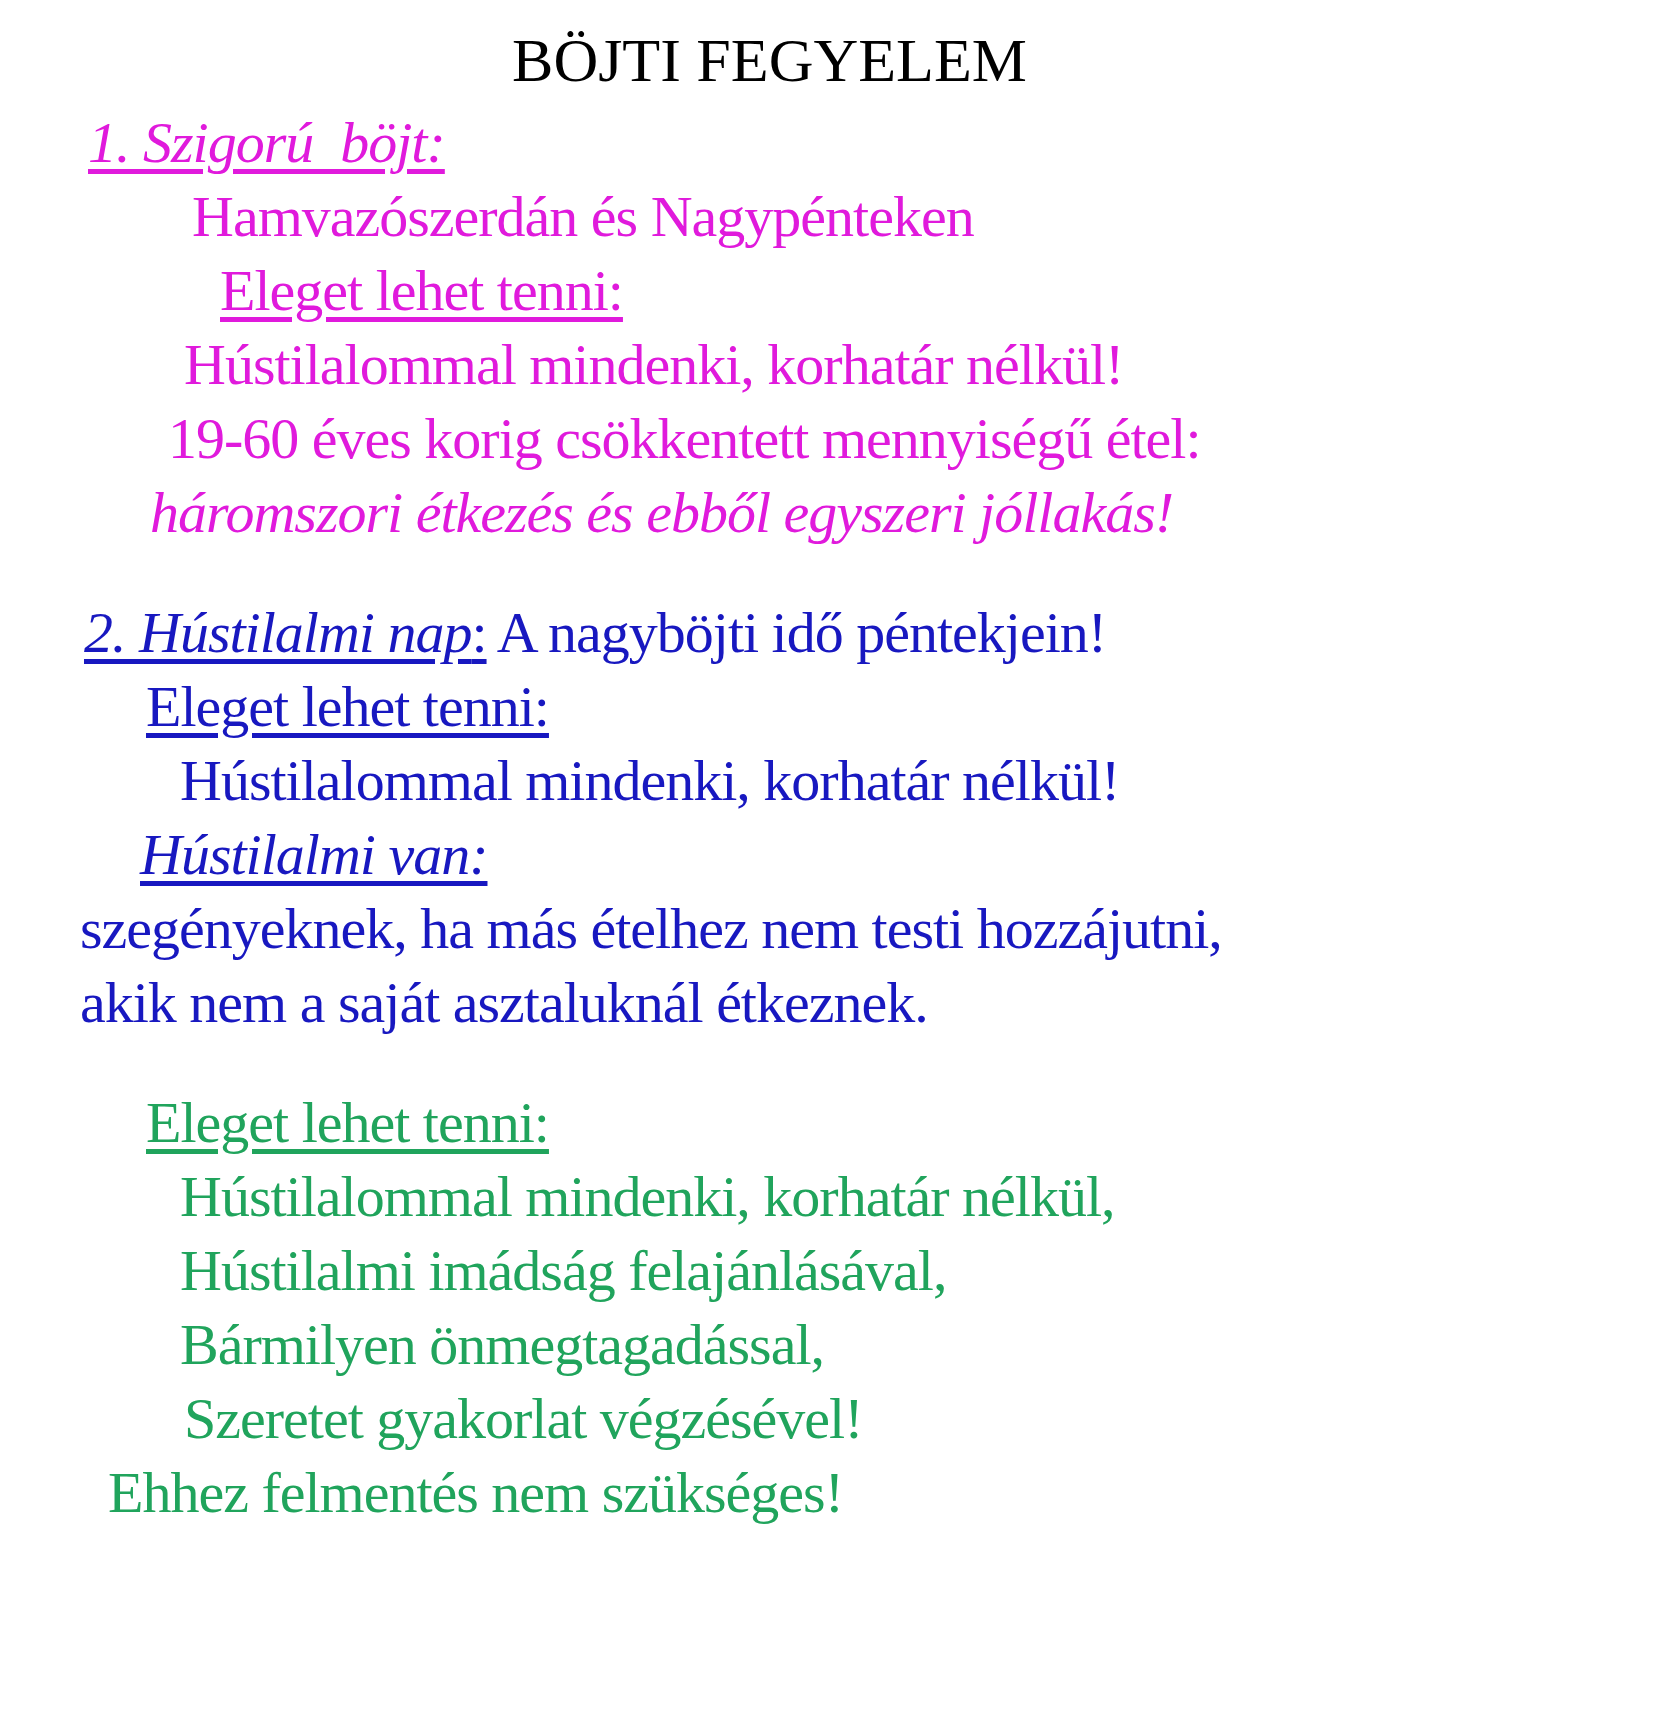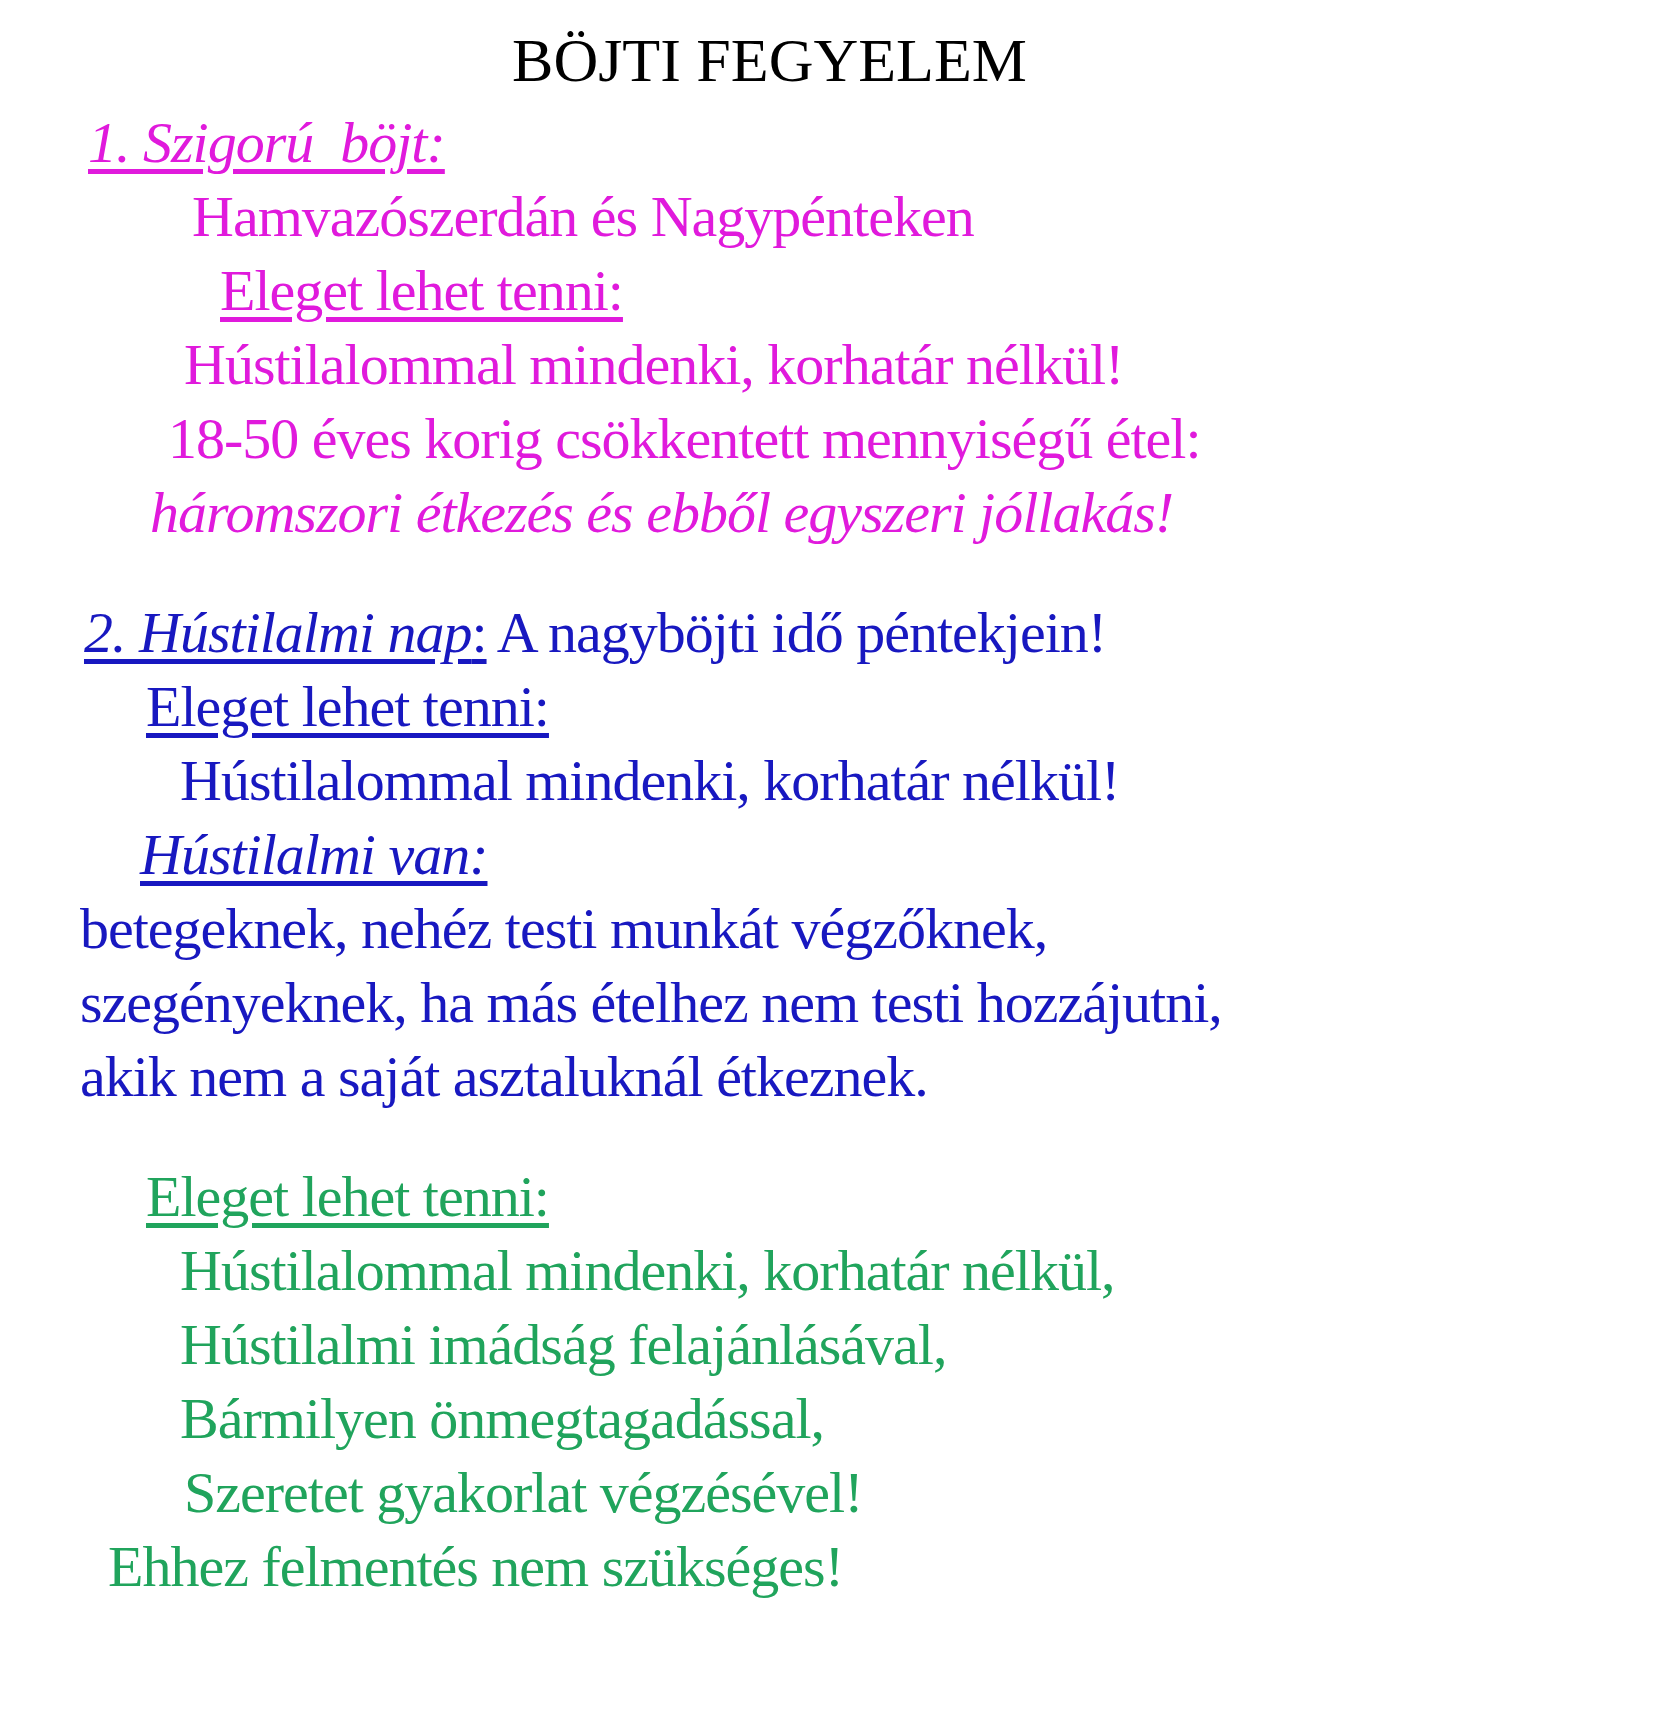--- a/index.html
+++ b/index.html
@@ -35,29 +35,28 @@
 <body>
 
 <div class="doc">
   <div class="title" style="color: rgb(0, 0, 0);">BÖJTI FEGYELEM</div>
   <div>
       <div class="section" style="color: rgb(224, 26, 220);">
         <div class="line" style="padding-left: 8px;"><span class="seg b i u">1. Szigorú  böjt:</span></div>
         <div class="line" style="padding-left: 112px;"><span class="seg b">Hamvazószerdán és Nagypénteken</span></div>
         <div class="line" style="padding-left: 140px;"><span class="seg b u">Eleget lehet tenni:</span></div>
         <div class="line" style="padding-left: 104px;"><span class="seg">Hústilalommal mindenki, korhatár nélkül!</span></div>
-        <div class="line" style="padding-left: 88px;"><span class="seg">18-50 éves korig csökkentett mennyiségű étel:</span></div>
+        <div class="line" style="padding-left: 88px;"><span class="seg">19-60 éves korig csökkentett mennyiségű étel:</span></div>
         <div class="line" style="padding-left: 70px;"><span class="seg i">háromszori étkezés és ebből egyszeri jóllakás!</span></div>
       </div>
       <div class="section" style="color: rgb(24, 24, 192);">
         <div class="line" style="padding-left: 4px;"><span class="seg b i u">2. Hústilalmi nap</span><span class="seg u">:</span><span class="seg"> A nagyböjti idő péntekjein!</span></div>
         <div class="line" style="padding-left: 66px;"><span class="seg b u">Eleget lehet tenni:</span></div>
         <div class="line" style="padding-left: 100px;"><span class="seg">Hústilalommal mindenki, korhatár nélkül!</span></div>
         <div class="line" style="padding-left: 60px;"><span class="seg b i u">Hústilalmi van:</span></div>
-        <div class="line" style="padding-left: 0px;"><span class="seg">betegeknek, nehéz testi munkát végzőknek,</span></div>
         <div class="line" style="padding-left: 0px;"><span class="seg">szegényeknek, ha más ételhez nem testi hozzájutni,</span></div>
         <div class="line" style="padding-left: 0px;"><span class="seg">akik nem a saját asztaluknál étkeznek.</span></div>
       </div>
       <div class="section" style="color: rgb(32, 164, 92);">
         <div class="line" style="padding-left: 66px;"><span class="seg b u">Eleget lehet tenni:</span></div>
         <div class="line" style="padding-left: 100px;"><span class="seg">Hústilalommal mindenki, korhatár nélkül,</span></div>
         <div class="line" style="padding-left: 100px;"><span class="seg">Hústilalmi imádság felajánlásával,</span></div>
         <div class="line" style="padding-left: 100px;"><span class="seg">Bármilyen önmegtagadással,</span></div>
         <div class="line" style="padding-left: 104px;"><span class="seg">Szeretet gyakorlat végzésével!</span></div>
         <div class="line" style="padding-left: 28px;"><span class="seg">Ehhez felmentés nem szükséges!</span></div>

